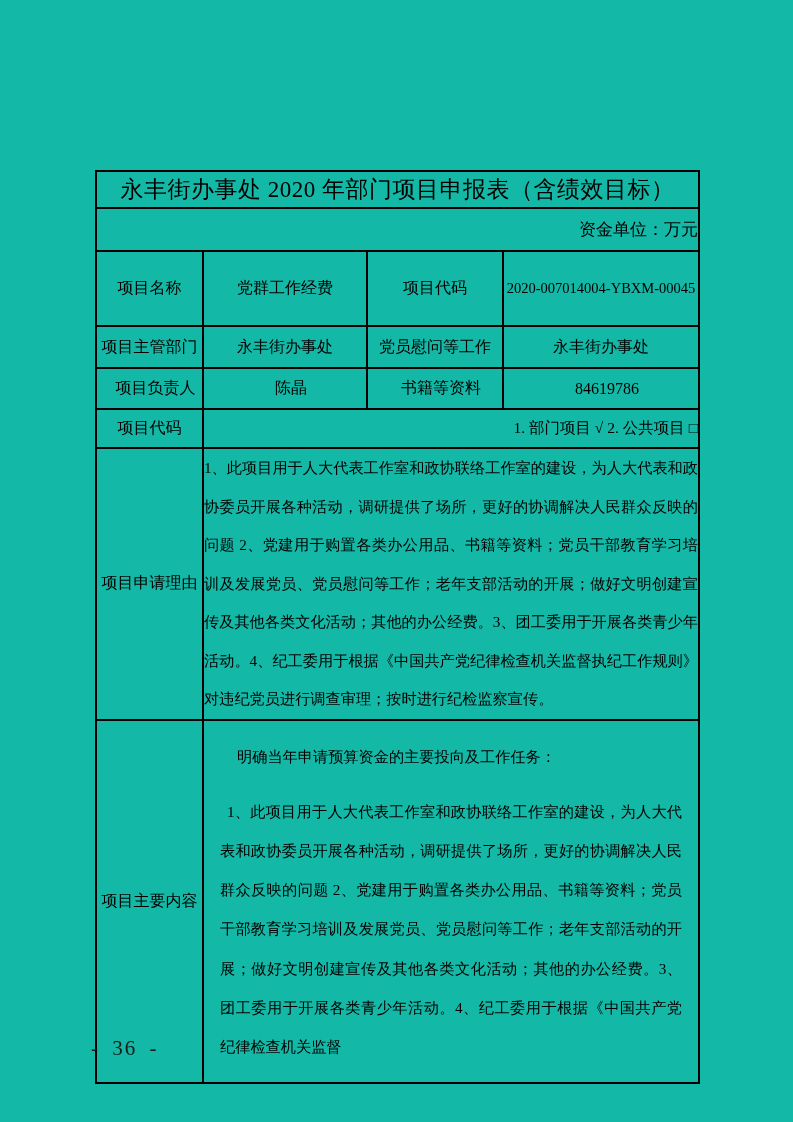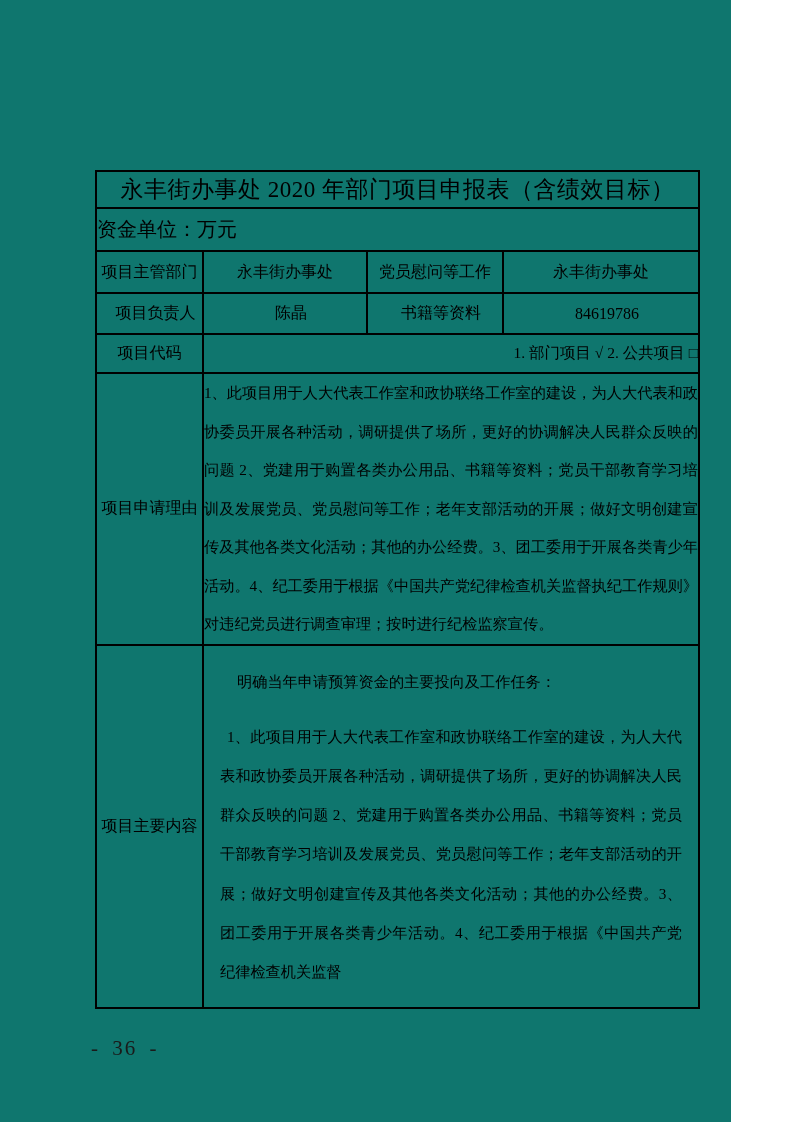--- a/index.html
+++ b/index.html
@@ -5,22 +5,22 @@
   * { box-sizing: border-box; }
   html, body {
     margin: 0; padding: 0;
     width: 793px; height: 1122px;
     background: #ffffff;
     font-family: "Liberation Serif", "DejaVu Serif", serif;
     color: #000000;
   }
   .page {
     position: relative;
-    width: 731px; height: 1122px;
-    background: #0f766e;
+    width: 793px; height: 1122px;
+    background: #14b8a6;
     overflow: hidden;
     text-decoration: underline;
   }
   table.form {
     position: absolute;
     left: 95px; top: 170px;
     width: 603px;
     border-collapse: collapse;
     table-layout: fixed;
   }
@@ -32,21 +32,22 @@
   }
   td.title-cell {
     height: 37px;
     text-align: center;
     font-size: 23px;
     letter-spacing: 0.5px;
     white-space: nowrap;
   }
   td.unit-cell {
     height: 43px;
-    font-size: 20px;
+    text-align: right;
+    font-size: 17px;
     padding-right: 7px;
   }
   tr.row-name td { height: 75px; }
   tr.row-dept td { height: 42px; border-radius: 9px; }
   tr.row-leader td { height: 41px; padding-left: 12px; }
   tr.row-type td { height: 39px; }
   tr.row-reason td { height: 270px; }
   tr.row-content td { height: 275px; }
   td.lbl {
     text-align: center;
@@ -107,20 +108,26 @@
 
     <tbody>
         <tr>
       <td colspan="4" class="title-cell">永丰街办事处 2020 年部门项目申报表（含绩效目标）</td>
     </tr>
 
     <tr>
       <td colspan="4" class="unit-cell">资金单位：万元</td>
     </tr>
 
+    <tr class="row-name">
+      <td class="lbl">项目名称</td>
+      <td class="val">党群工作经费</td>
+      <td class="lbl">项目代码</td>
+      <td class="code-cell">2020-007014004-YBXM-00045</td>
+    </tr>
 
     <tr class="row-dept">
       <td class="lbl">项目主管部门</td>
       <td class="val">永丰街办事处</td>
       <td class="lbl">党员慰问等工作</td>
       <td class="val">永丰街办事处</td>
     </tr>
 
     <tr class="row-leader">
       <td class="lbl">项目负责人</td>

